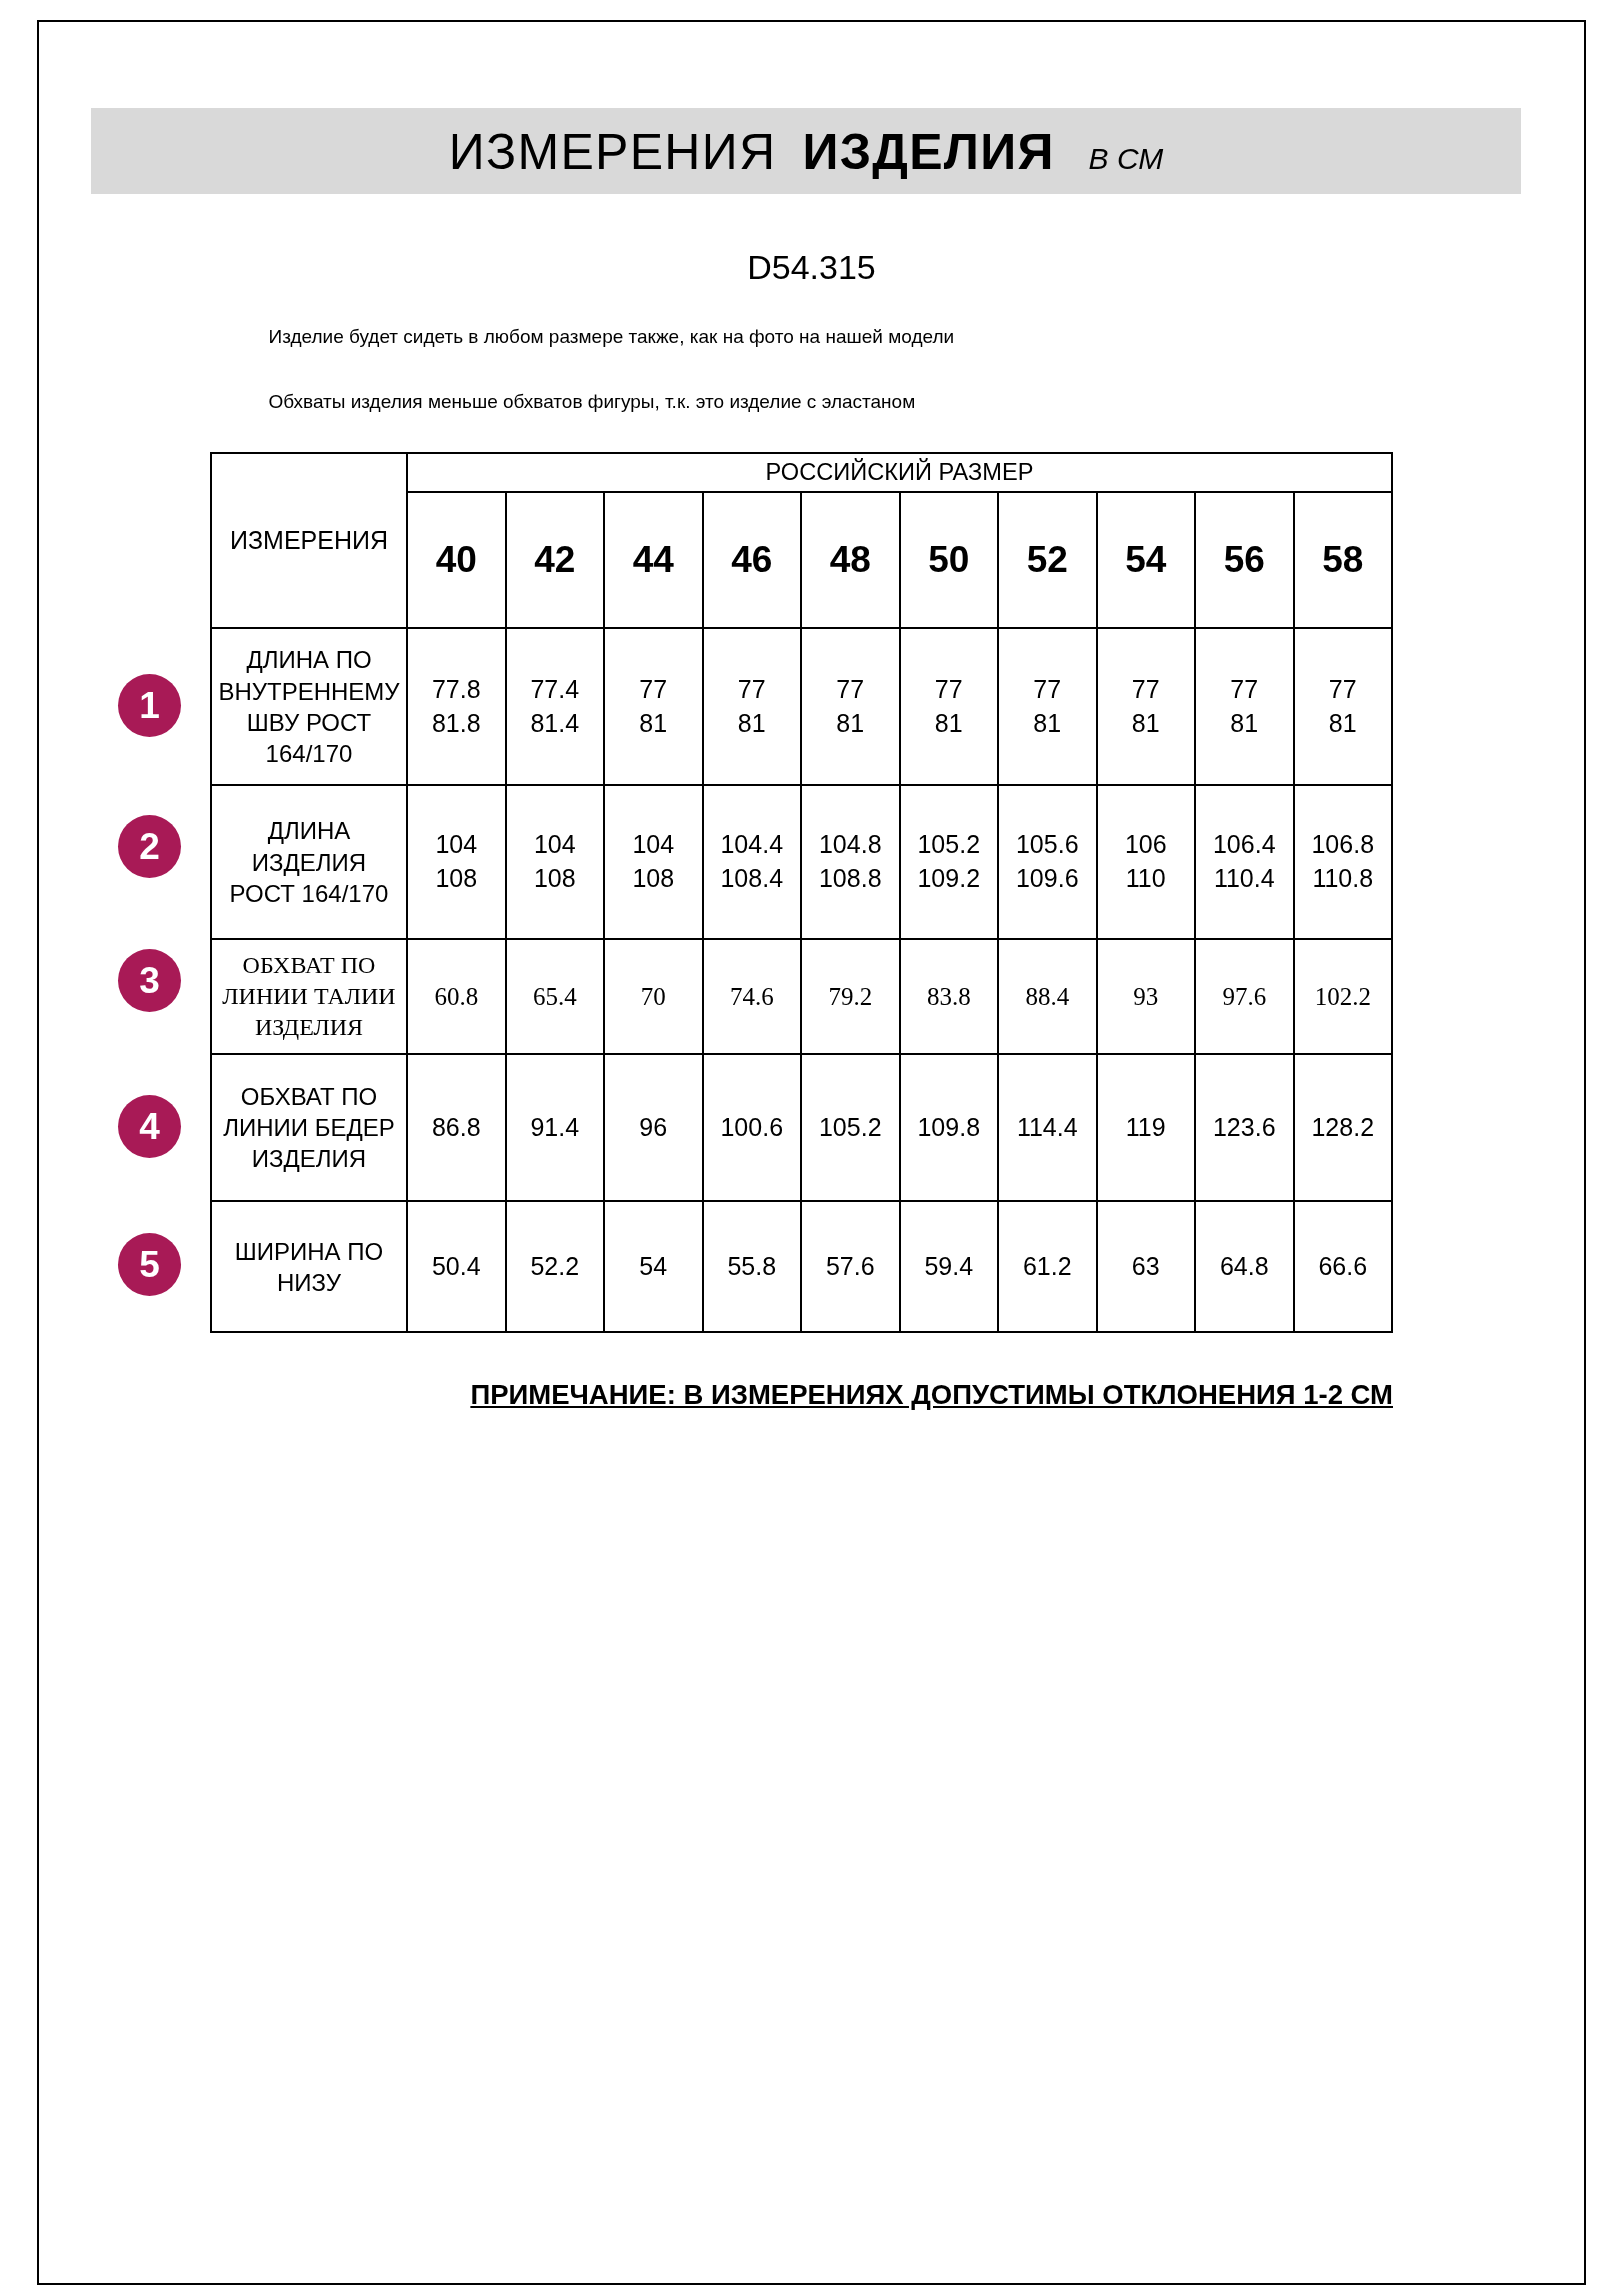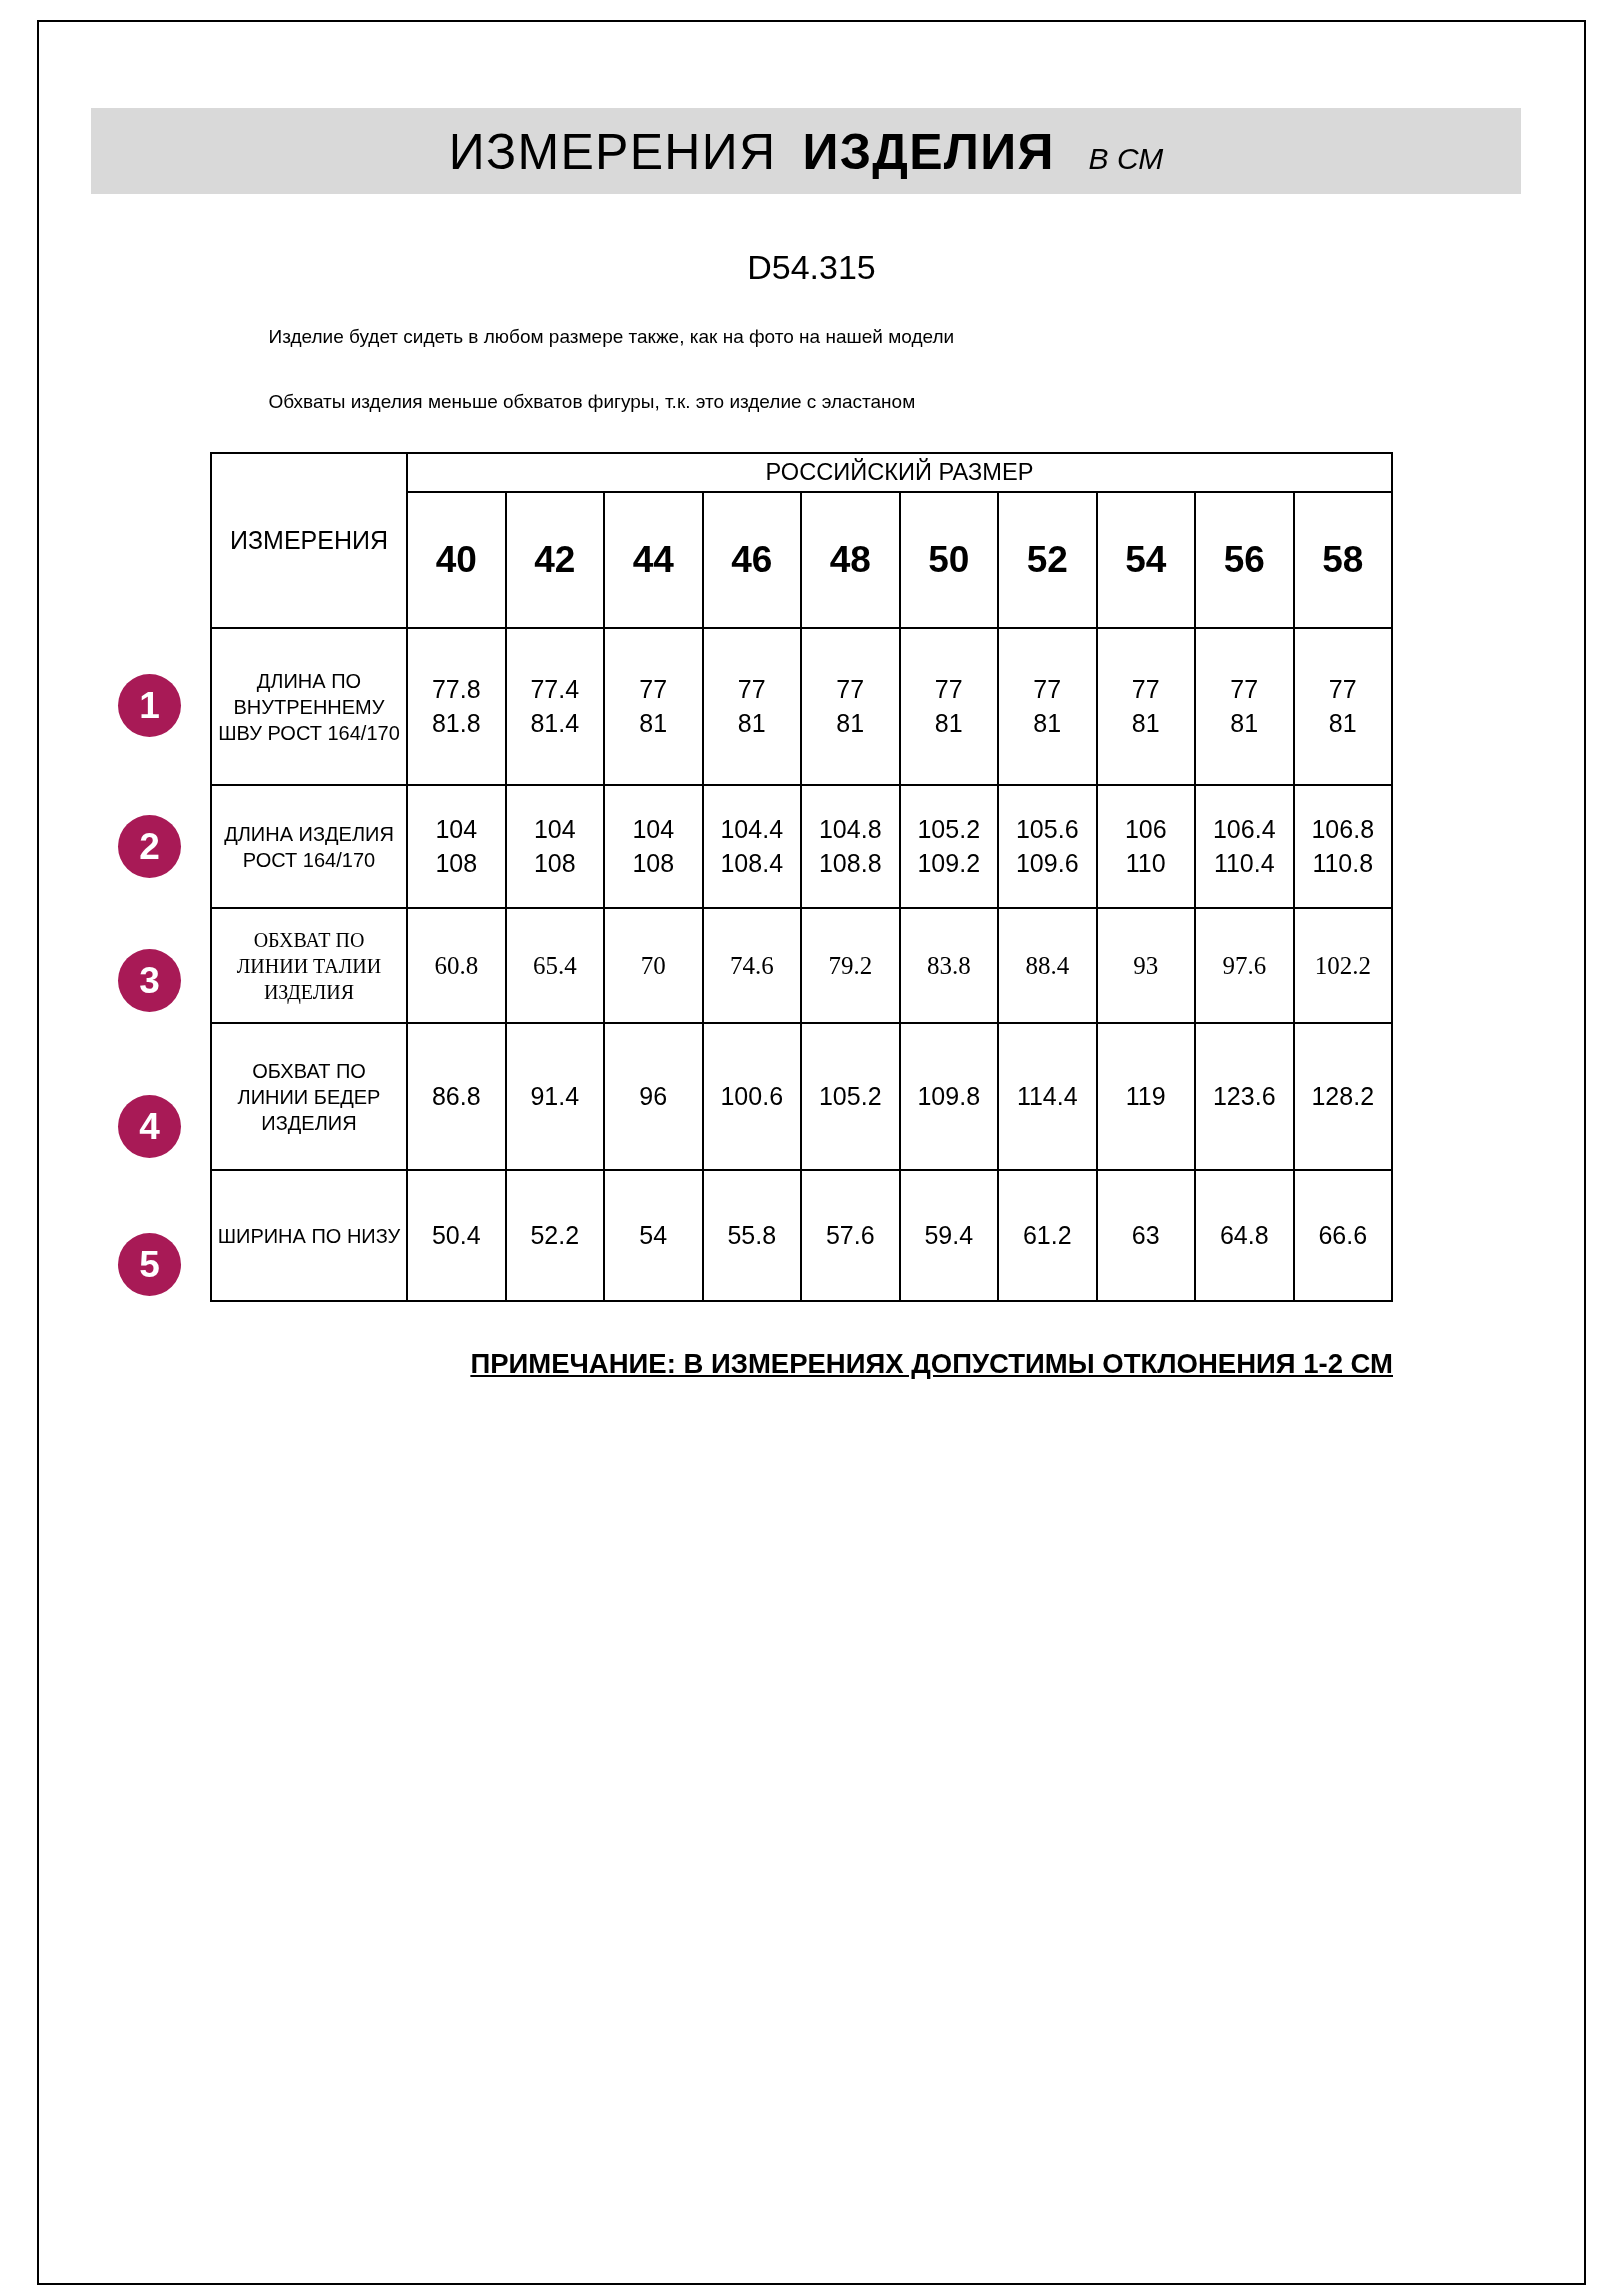--- a/index.html
+++ b/index.html
@@ -60,26 +60,26 @@
     text-align: center;
     vertical-align: middle;
     padding: 0;
   }
   thead tr:first-child { height: 39px; }
   .size-span-head { font-size: 23.6px; font-weight: normal; }
   .measure-head { font-size: 25px; font-weight: normal; padding: 0 5.2px; }
   #size-row { height: 136px; margin-left: 27px; }
   #size-row th { font-size: 37px; font-weight: bold; }
   #table-body tr:nth-child(1) { height: 157px; }
-  #table-body tr:nth-child(2) { height: 123px; }
+  #table-body tr:nth-child(2) { height: 154px; }
   #table-body tr:nth-child(3) { height: 115px; font-family: Liberation Serif, serif; }
   #table-body tr:nth-child(4) { height: 147px; }
   #table-body tr:nth-child(5) { height: 131px; }
   .label-cell {
-    font-size: 20px;
+    font-size: 24px;
     line-height: 1.3;
     padding: 5.2px 3.9px;
     overflow-wrap: break-word;
   }
   .value-cell {
     font-size: 25px;
     line-height: 1.35;
     white-space: pre-line;
   }
   .circle {

